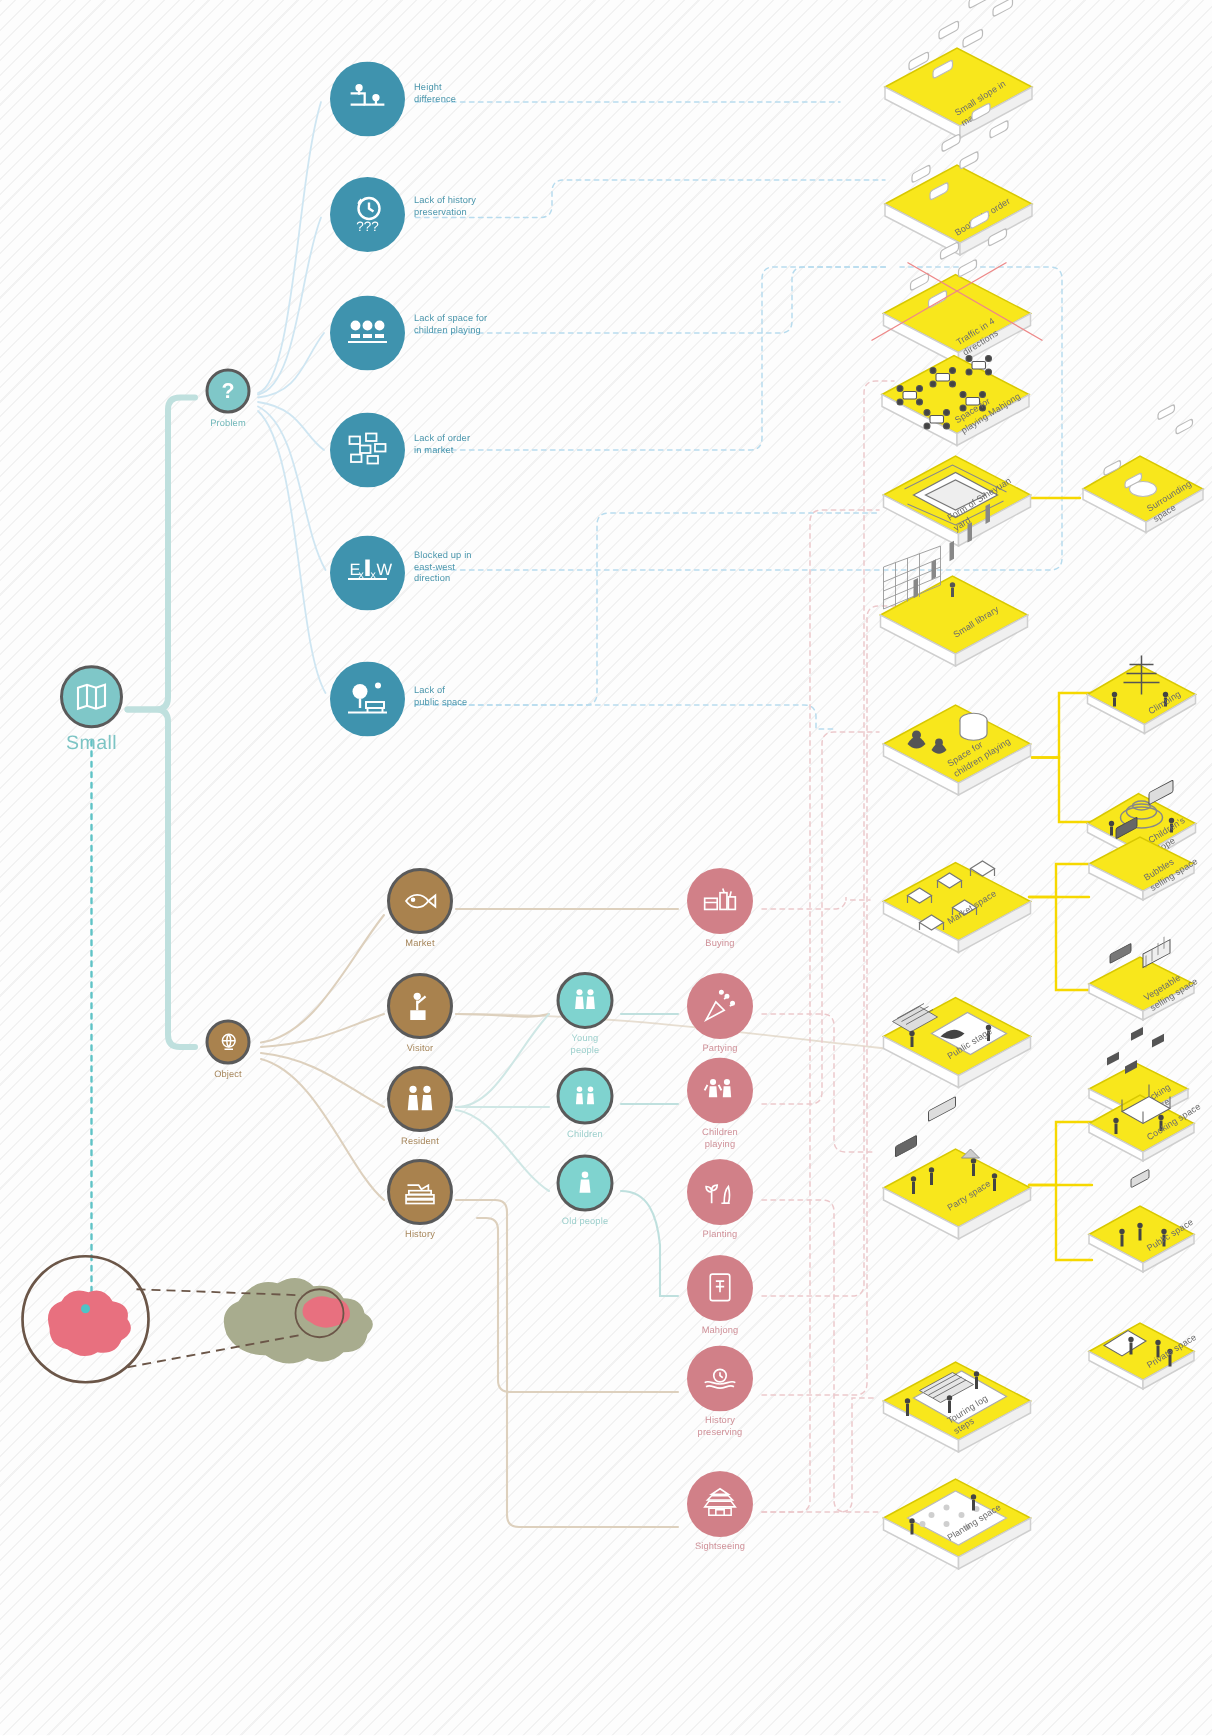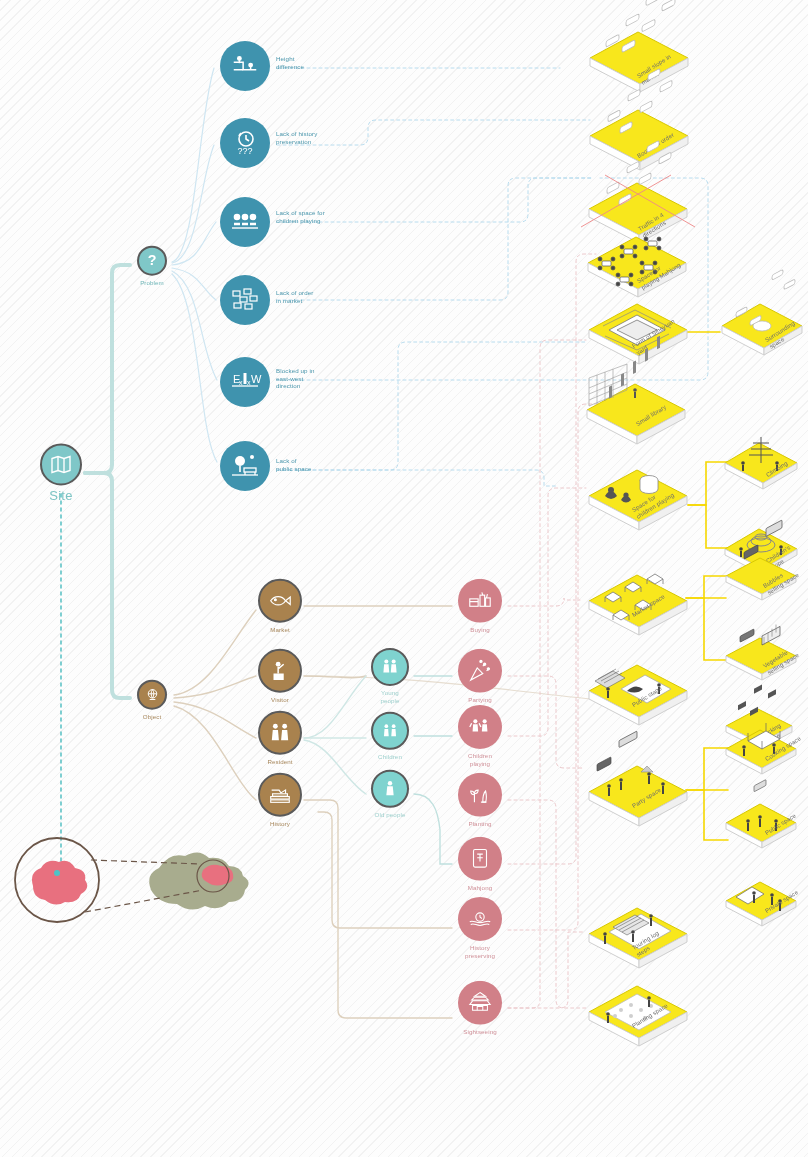--- a/index.html
+++ b/index.html
@@ -152,21 +152,21 @@
     </g>
   </svg>
 
   <div class="node t-teal" style="left:61px; top:473px;">
     <div class="disc" style="width:42px;height:42px;">
       <svg width="24" height="24" viewBox="0 0 24 24" fill="none" stroke="#fff" stroke-width="1.4">
         <path d="M3 6l6-2 6 2 6-2v14l-6 2-6-2-6 2z"></path>
         <path d="M9 4v14M15 6v14"></path>
       </svg>
     </div>
-    <div class="site-label">Site</div>
+    <div class="site-label">Small</div>
   </div>
 
   <div class="node t-teal" style="left:152px; top:266px;">
     <div class="disc" style="width:30px;height:30px;">
       <svg width="18" height="18" viewBox="0 0 24 24">
           <text x="12" y="18" font-size="19" font-family="Liberation Sans, sans-serif" font-weight="bold" fill="#fff" text-anchor="middle">?</text>
         </svg>
     </div>
     <div class="nlabel">Problem</div>
   </div>

